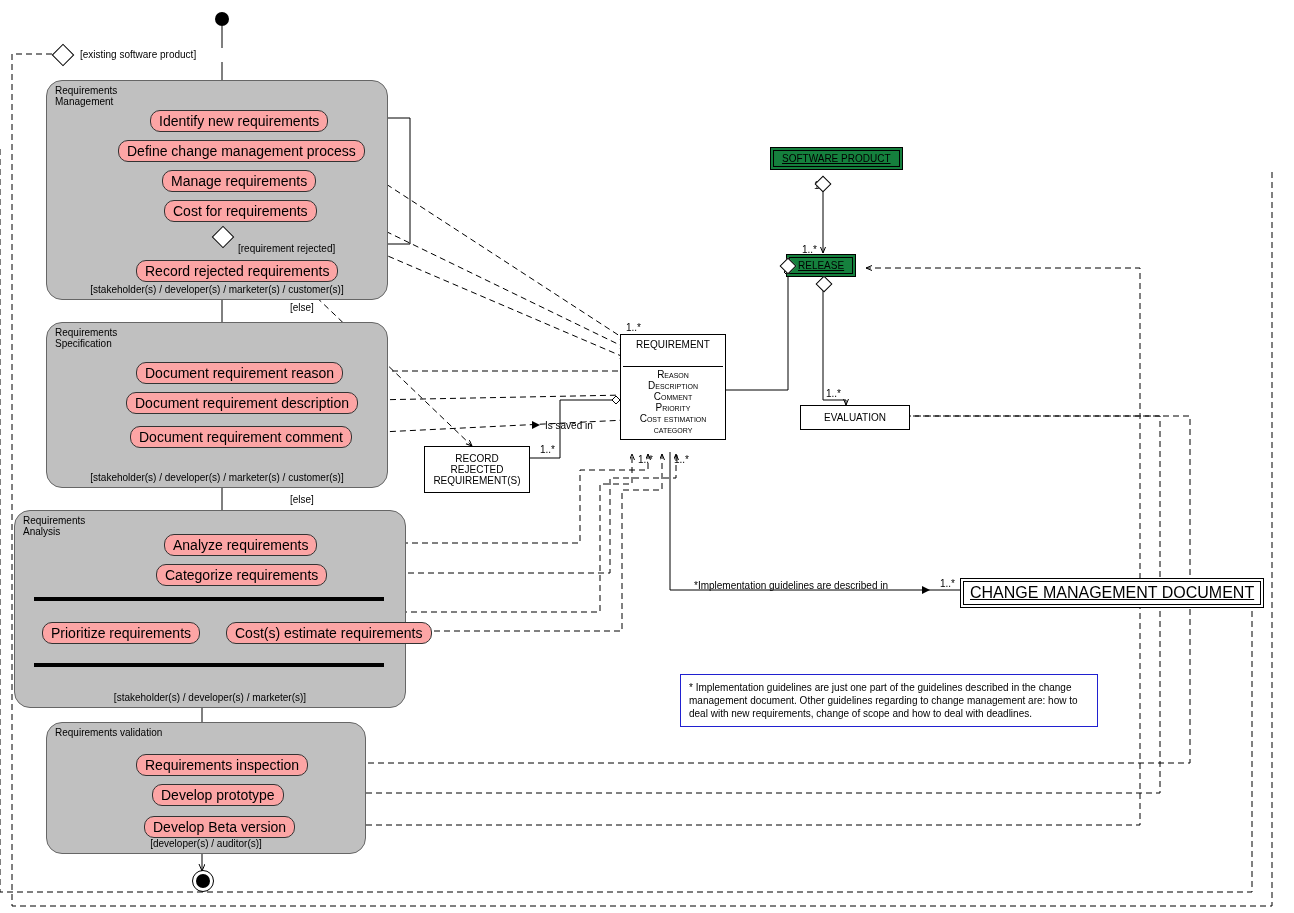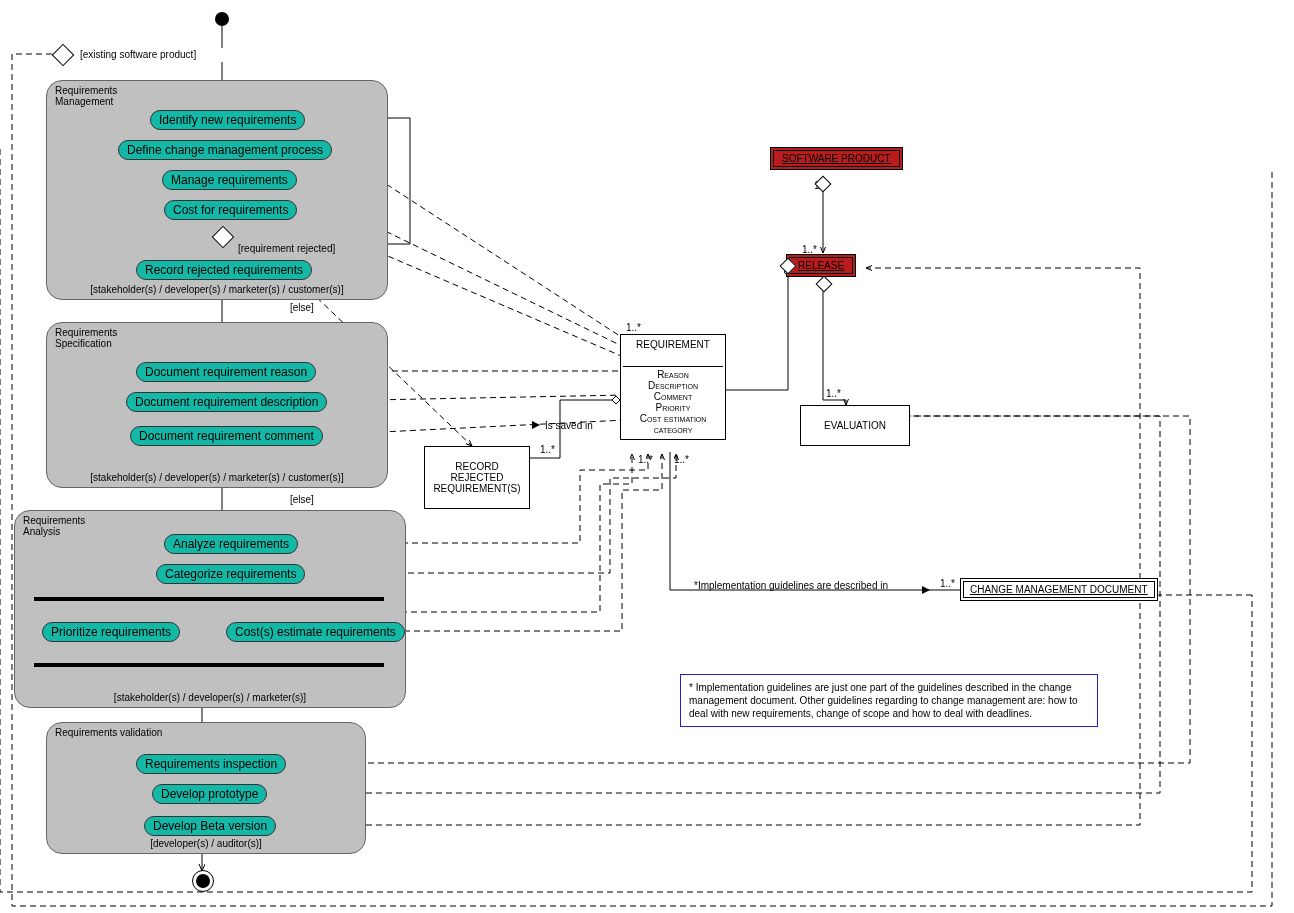--- a/index.html
+++ b/index.html
@@ -28,34 +28,34 @@
   .panel-footer {
     position: absolute;
     left: 0;
     right: 0;
     bottom: 4px;
     text-align: center;
     font-size: 10px;
   }
   .activity {
     position: absolute;
-    background: #14b8a6;
+    background: #fca5a5;
     border: 1px solid #333;
     border-radius: 10px;
     padding: 2px 8px;
-    font-size: 12px;
+    font-size: 14px;
     white-space: nowrap;
   }
   .classbox {
     position: absolute;
     background: #fff;
     border: 1px solid #000;
     font-size: 10px;
     text-align: center;
-    padding: 14px 4px;
+    padding: 6px 4px;
   }
   .filled-circle {
     position: absolute;
     width: 14px;
     height: 14px;
     background: #000;
     border-radius: 50%;
   }
   .final-circle {
     position: absolute;
@@ -105,26 +105,26 @@
   .changemgmt-outer {
     position: absolute;
     border: 1px solid #000;
     background: #fff;
   }
   .changemgmt-inner {
     border: 1px solid #000;
     margin: 2px;
     padding: 2px 6px;
     text-align: center;
-    font-size: 10px;
+    font-size: 16px;
   }
   .softbox {
     position: absolute;
     border: 1px solid #000;
-    background: #b91c1c;
+    background: #15803d;
   }
   .softbox-inner {
     border: 1px solid #000;
     margin: 2px;
     padding: 2px 8px;
     text-align: center;
     font-size: 10px;
   }
 </style>
 </head>

